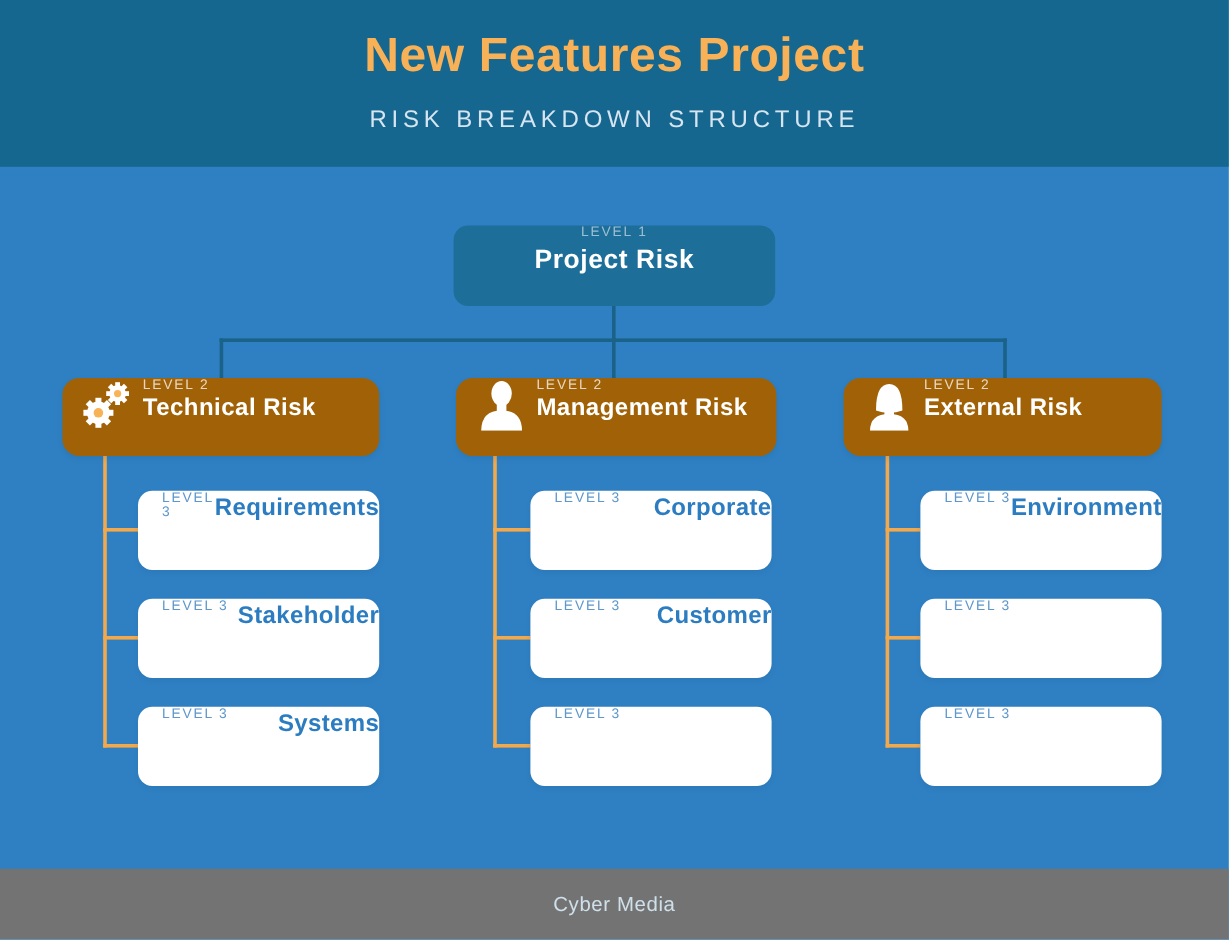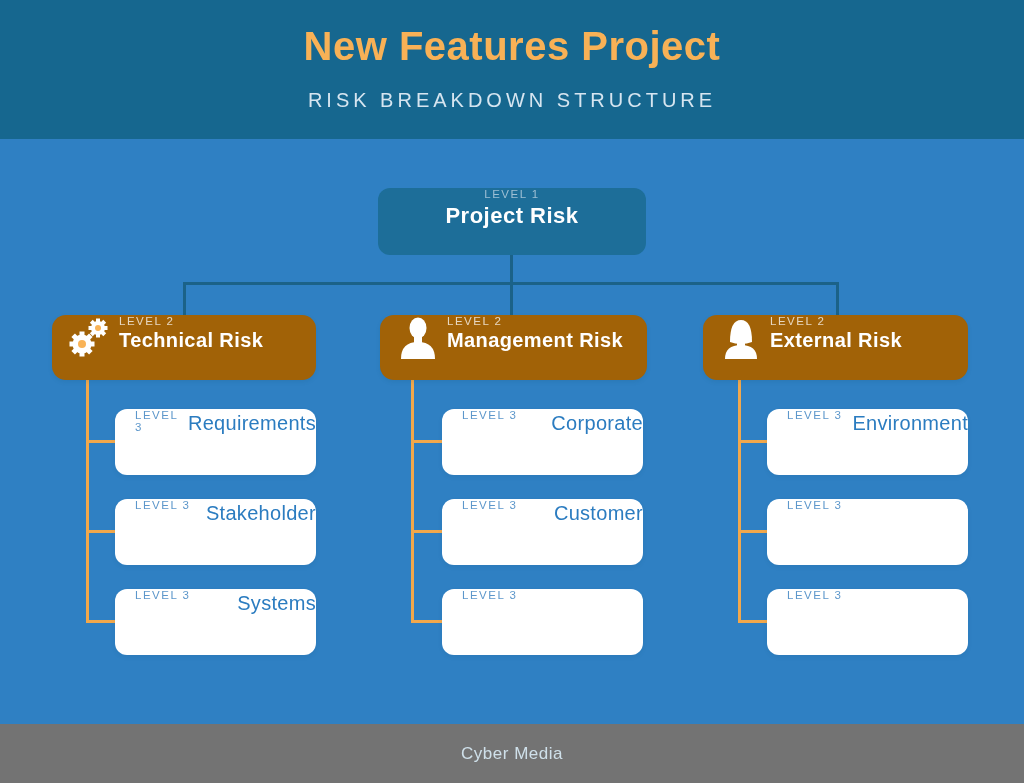--- a/index.html
+++ b/index.html
@@ -34,21 +34,21 @@
   .l2-icon { width:44px; height:44px; flex:0 0 44px; }
   .l2-text { margin-left:7px; display:flex; flex-direction:column; }
   .l2-label { font-size:11.5px; color:rgba(255,255,255,.75); letter-spacing:1.5px; }
   .l2-name { margin-top:2px; font-size:20px; font-weight:bold; color:#FFFFFF; letter-spacing:.4px; }
 
   
   .l3 { position:absolute; width:201px; height:66px; background:#ffffff; border-radius:12px;
         display:flex; flex-direction:row; justify-content:space-between; padding-left:20px;
         box-shadow:0 2px 4px rgba(20,70,110,.10); }
   .l3-label { font-size:11.5px; color:#5D97CB; letter-spacing:1.5px; }
-  .l3-name { margin-top:3px; font-size:20px; font-weight:normal; color:#2B7CC0; letter-spacing:.3px; }
+  .l3-name { margin-top:3px; font-size:20px; font-weight:bold; color:#2B7CC0; letter-spacing:.3px; }
 
   .col-a { left:115px; } .col-b { left:442px; } .col-c { left:767px; }
   .row-1 { top:270px; } .row-2 { top:360px; } .row-3 { top:450px; }
 
   
   .footer { position:absolute; left:0; top:724px; width:1024px; height:59px;
             background:#737373; display:flex; align-items:center; justify-content:center;text-align:center; }
   .footer-text { font-size:17px; color:#CFE0EA; letter-spacing:.5px; }
 </style>
 </head>

